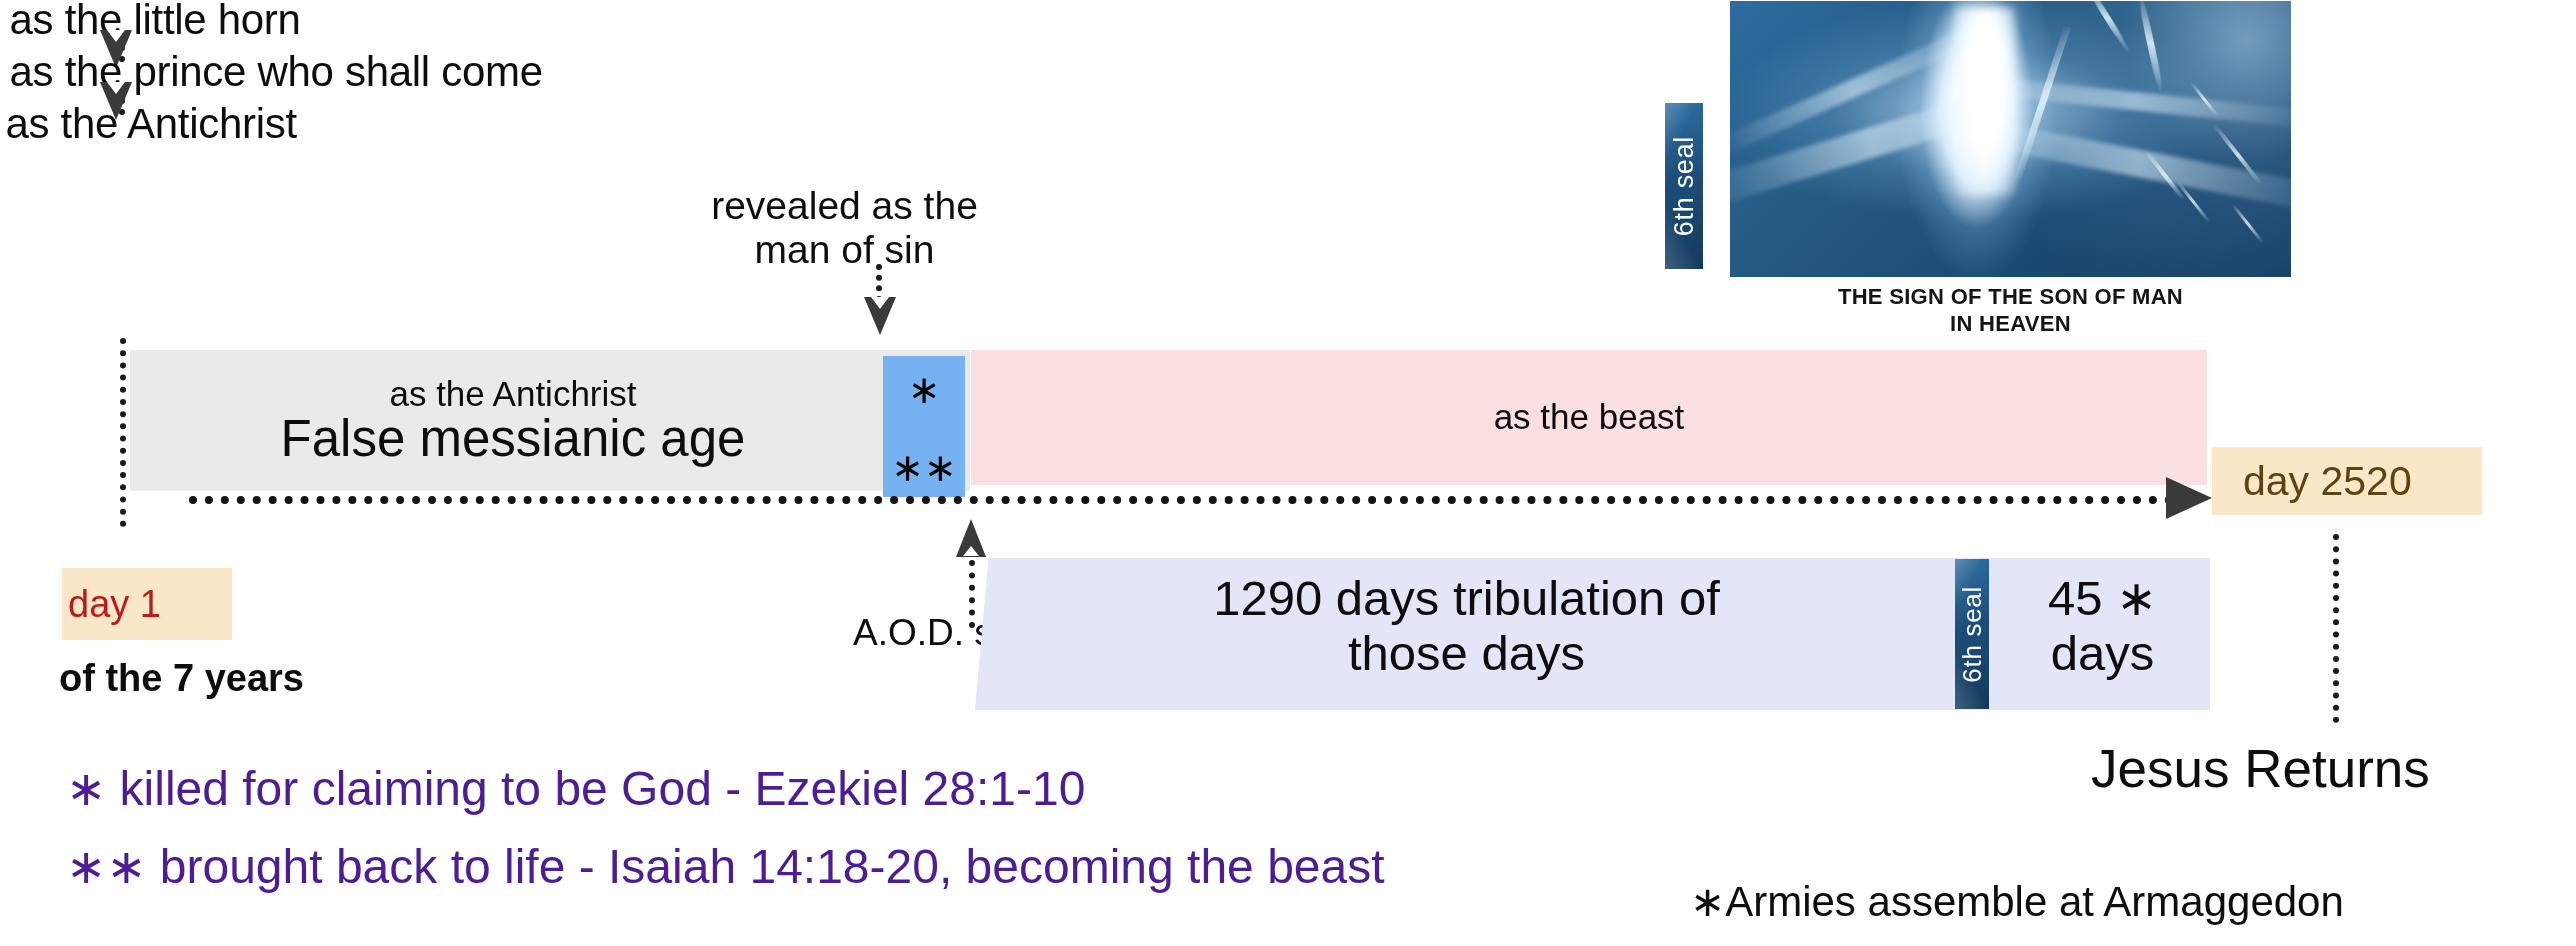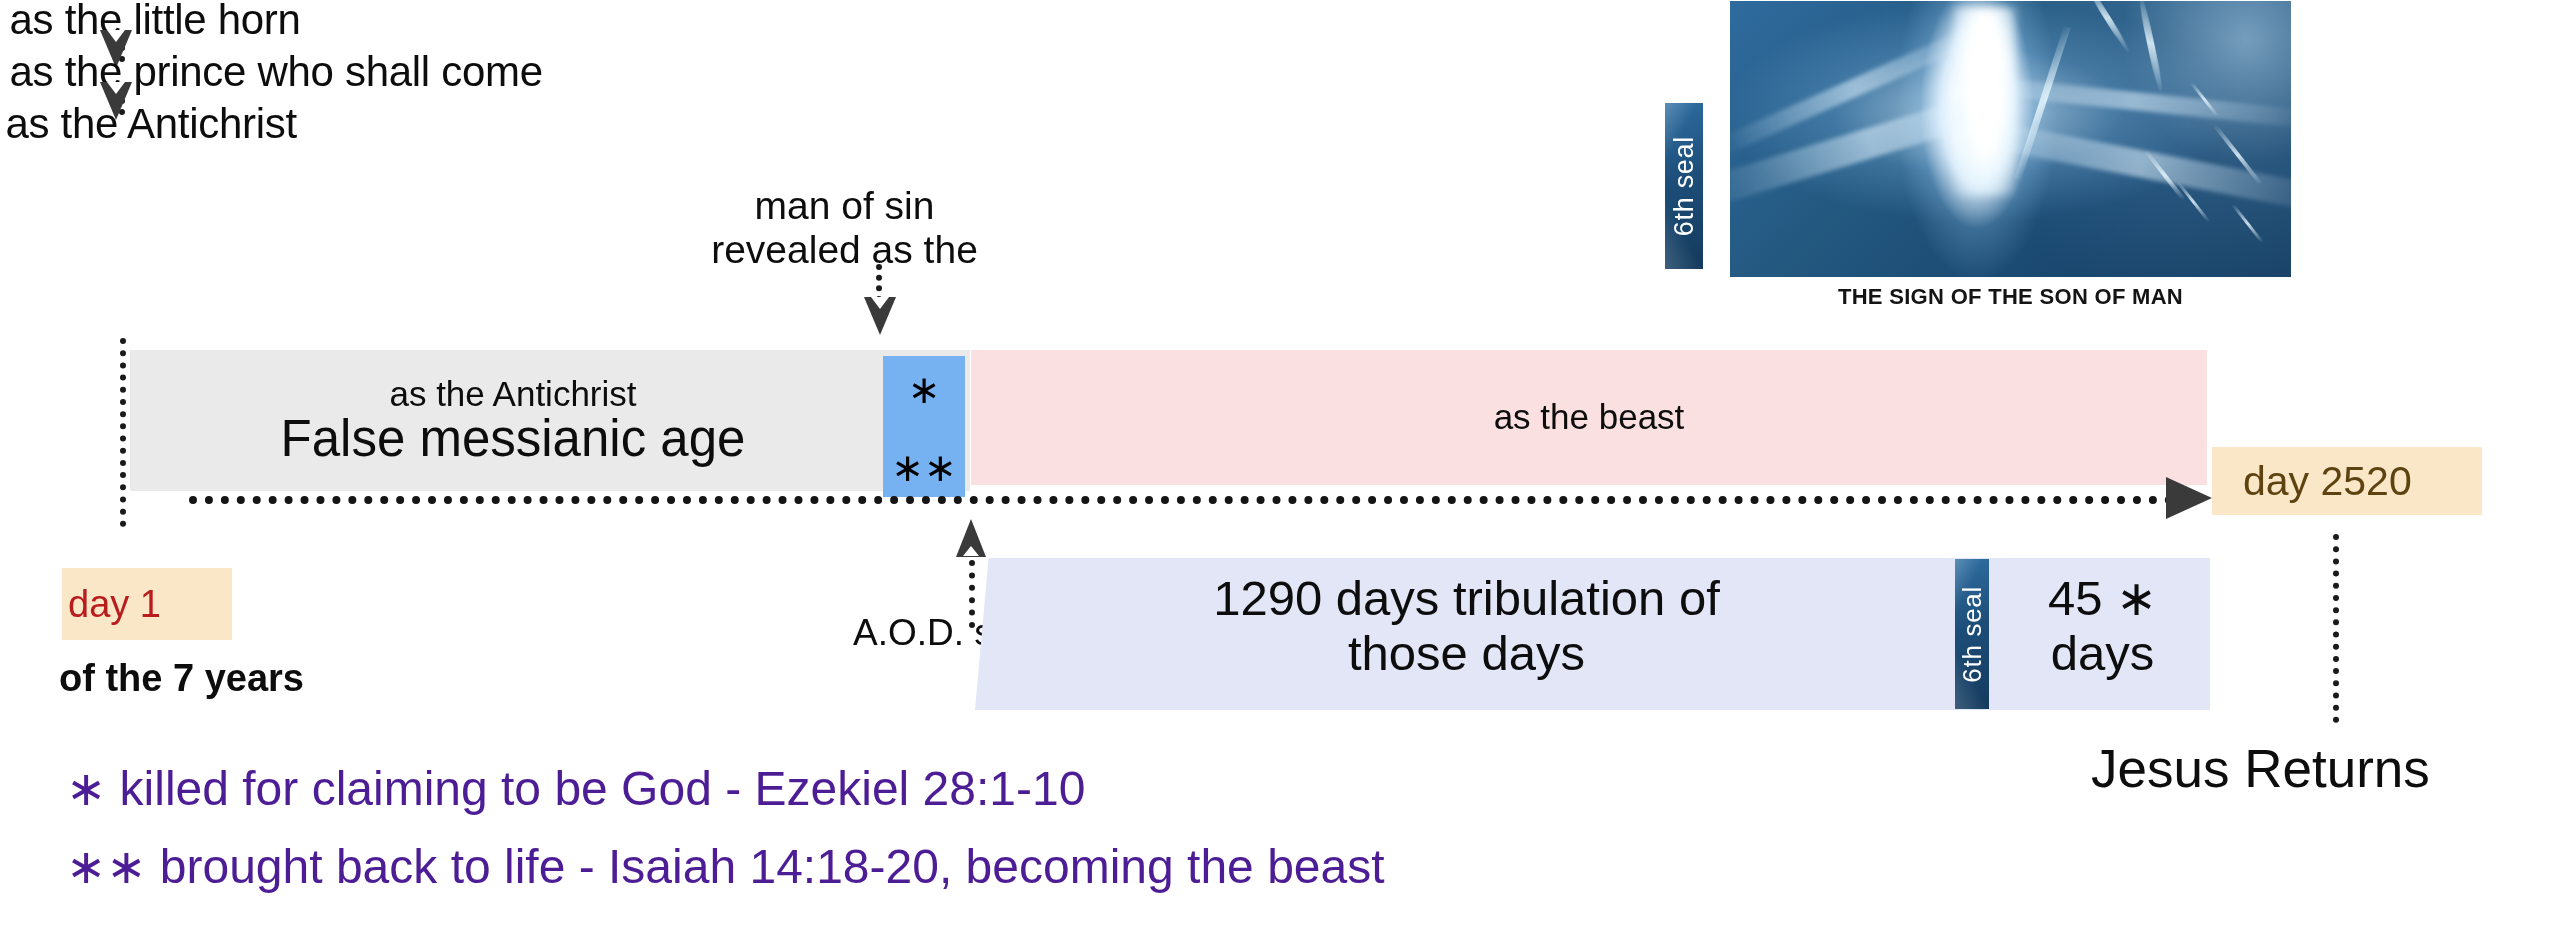--- a/index.html
+++ b/index.html
@@ -236,25 +236,26 @@
     <div class="hero-streak" style="left:66%; top:14%; width:101px; height:7.4px; transform:rotate(78deg); border-radius:50%;"></div>
     <div class="hero-streak" style="left:72%; top:62%; width:61px; height:4px; transform:rotate(52deg);"></div>
     <div class="hero-streak" style="left:78%; top:72%; width:50px; height:3.4px; transform:rotate(52deg);"></div>
     <div class="hero-streak" style="left:84%; top:55%; width:74px; height:4px; transform:rotate(52deg);"></div>
     <div class="hero-streak" style="left:88%; top:80%; width:47px; height:3.4px; transform:rotate(52deg);"></div>
     <div class="hero-streak" style="left:81%; top:35%; width:41px; height:2.7px; transform:rotate(52deg);"></div>
   </div>
 
   <div class="abs hero-caption" style="left:1730px; top:284px; width:561px;">
     <div>THE SIGN OF THE SON OF MAN</div>
+    <div>IN HEAVEN</div>
   </div>
 
   <div class="abs callout" style="left:669px; top:184px; width:351px;">
+    <div>revealed as the</div>
     <div>man of sin</div>
-    <div>revealed as the</div>
   </div>
   <div class="abs v-dots-short" style="left:876px; top:264px; height:38px;"></div>
   <div class="abs arrow-down" style="left:864px; top:297px;"></div>
   <div class="abs arrow-down-notch" style="left:871px; top:297px;"></div>
 
   <div class="abs v-dots-short" style="left:120px; top:338px; height:189px;"></div>
   <div class="abs v-dots-short" style="left:2333px; top:534px; height:189px;"></div>
 
   <div class="abs bar bar-gray" style="left:130px; top:350px; width:840px; height:141px;">
     <div class="bar-sub" style="margin-right:74px;">as the Antichrist</div>
@@ -299,15 +300,16 @@
   <div class="abs lav-main" style="left:2001px; top:571px; width:203px;">
     <div>45 ∗</div>
     <div>days</div>
   </div>
 
   <div class="abs footnote" style="left:66px; top:760px;">∗   killed for claiming to be God - Ezekiel 28:1-10</div>
   <div class="abs footnote" style="left:66px; top:838px;">∗∗ brought back to life - Isaiah 14:18-20, becoming the beast</div>
 
   <div class="abs jesus" style="left:2055px; top:738px;">Jesus Returns</div>
 
+  <div class="abs armag" style="left:1690px; top:877px;">∗Armies assemble at Armaggedon</div>
 
 </div>
 
 
 </body></html>

